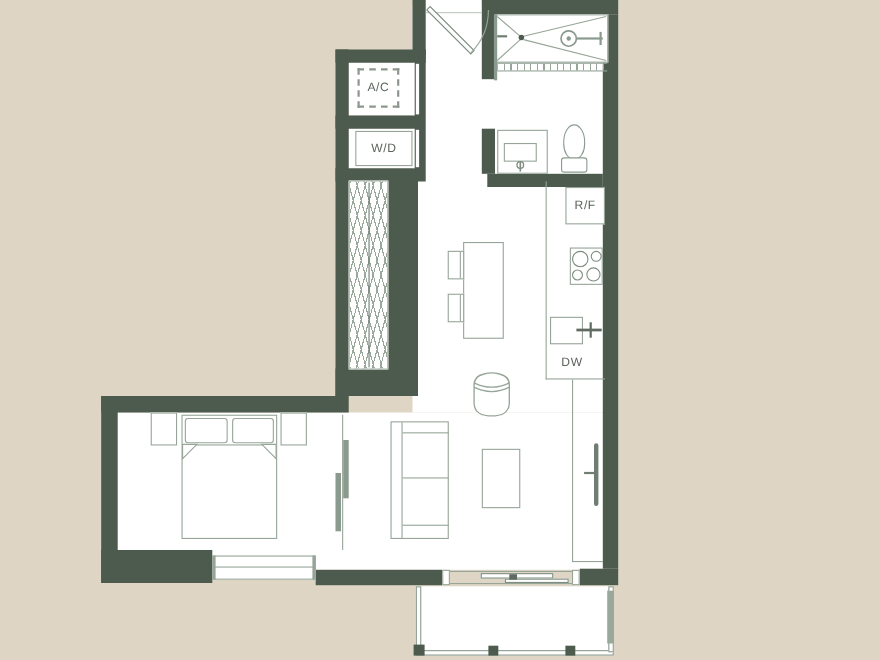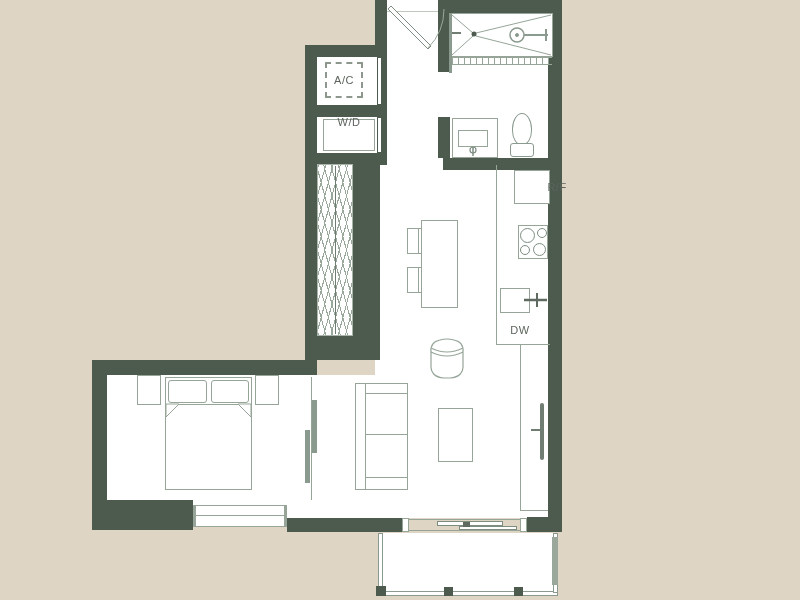--- a/index.html
+++ b/index.html
@@ -174,17 +174,17 @@
     <g fill="#ffffff" stroke="#96a598" stroke-width="1">
       <polygon points="166,404 179,404 166,417"></polygon>
       <polygon points="251,404 238,404 251,417"></polygon>
     </g>
   </svg>
 
   <div class="dash" style="left:325px;top:62px;width:38px;height:36px;"></div>
   <div class="box" style="left:323px;top:119px;width:52px;height:32px;"></div>
 
   <div class="lbl" style="left:325px;top:62px;width:38px;height:36px;">A/C</div>
-  <div class="lbl" style="left:323px;top:106px;width:52px;height:32px;">W/D</div>
-  <div class="lbl" style="left:514px;top:170px;width:36px;height:34px;padding-left:25px;">R/F</div>
+  <div class="lbl" style="left:323px;top:119px;width:52px;height:32px;">W/D</div>
+  <div class="lbl" style="left:514px;top:170px;width:36px;height:34px;">R/F</div>
   <div class="lbl" style="left:503px;top:321px;width:34px;height:18px;text-align:right;">DW</div>
 
 </div>
 
 </body></html>

